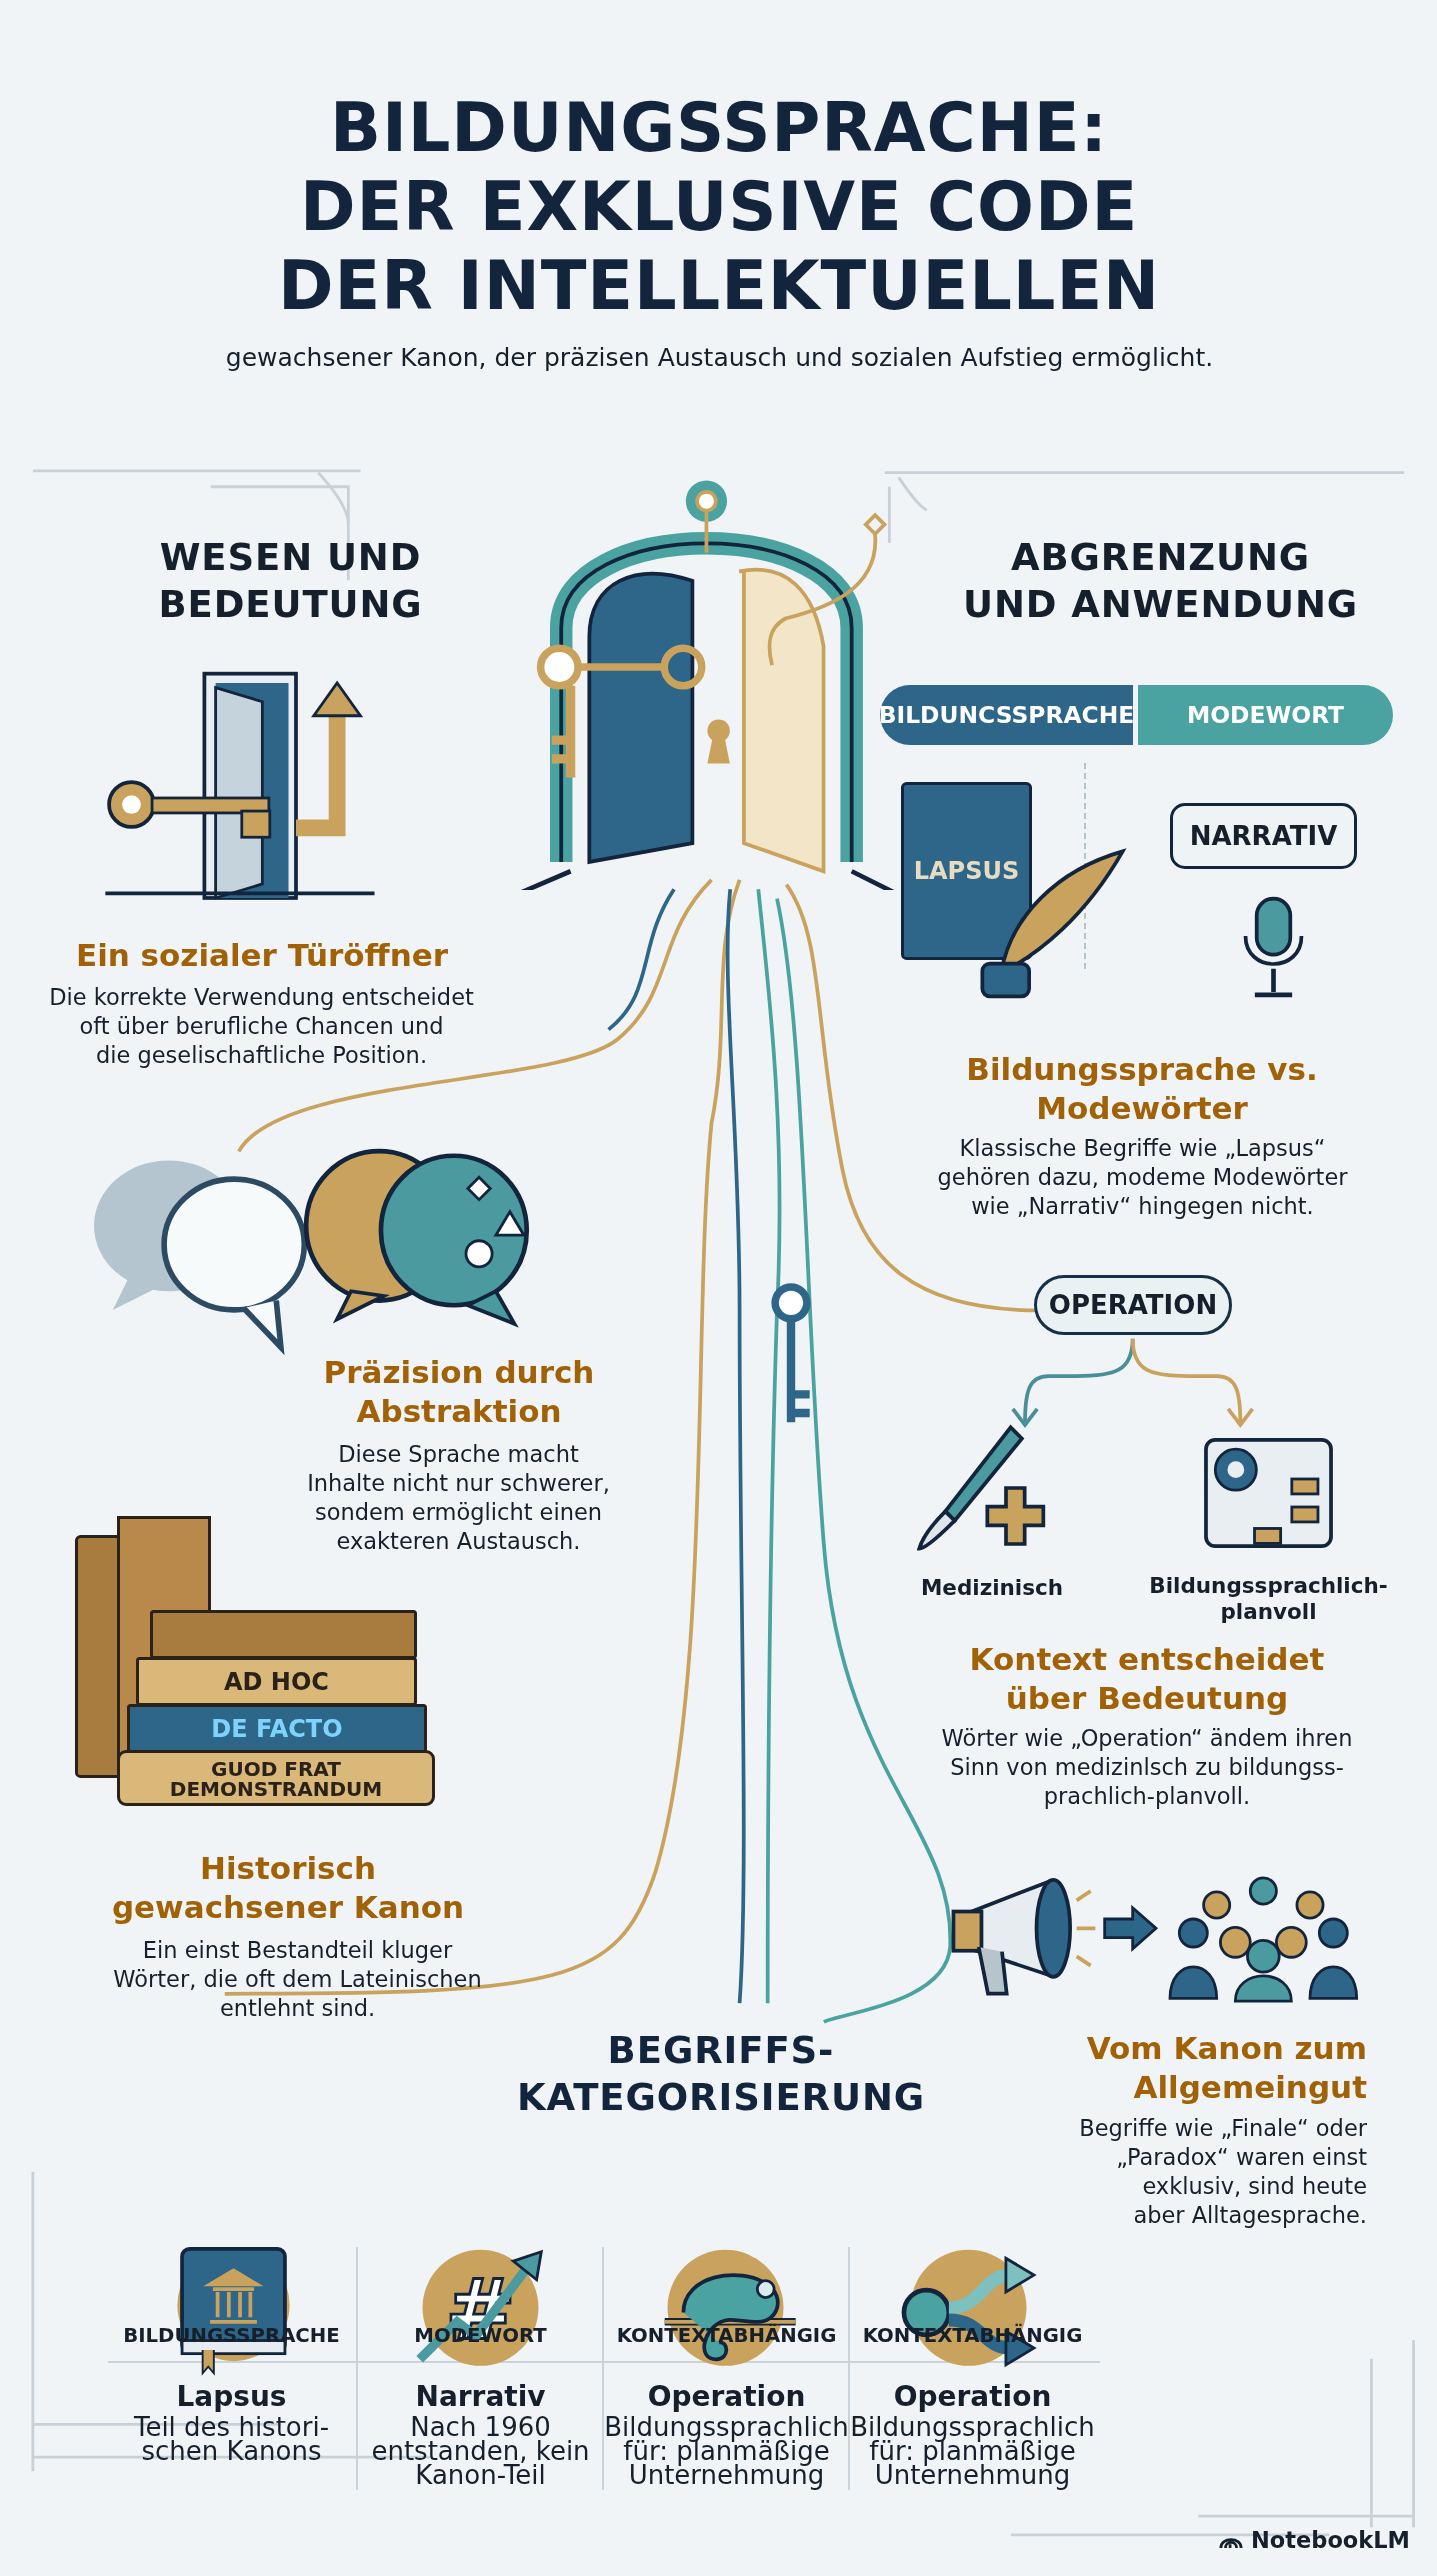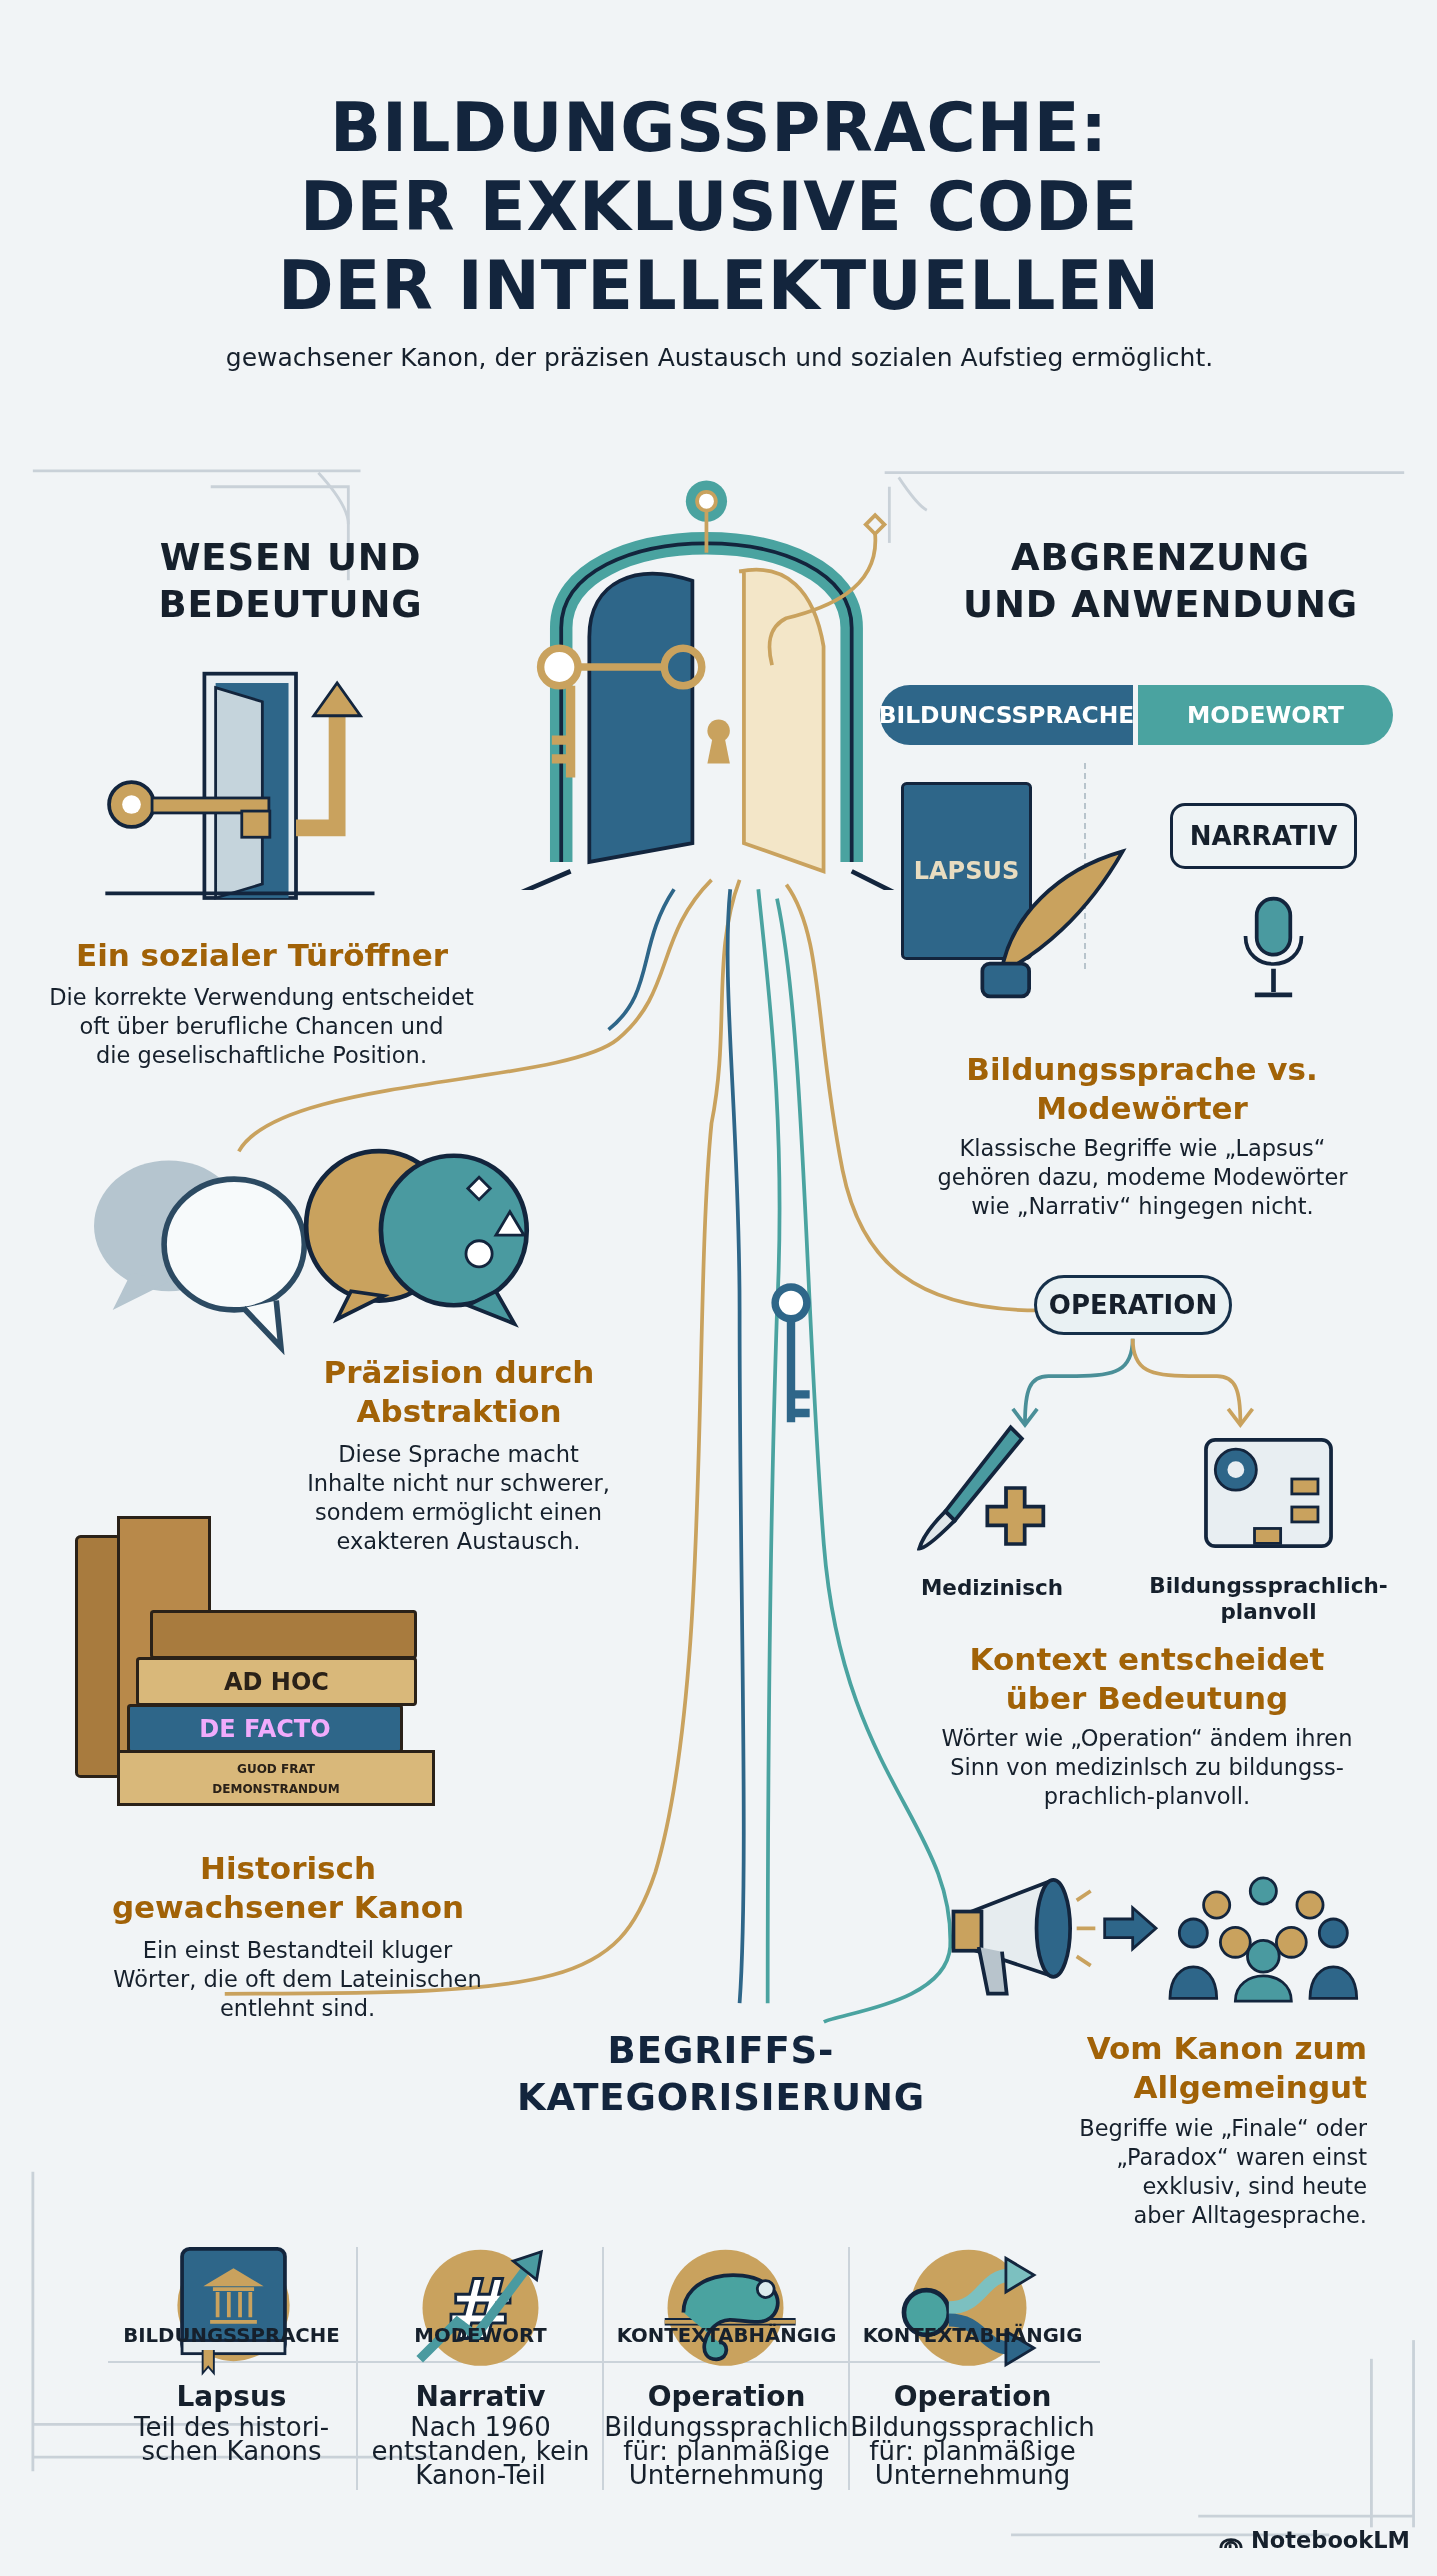--- a/index.html
+++ b/index.html
@@ -131,22 +131,22 @@
   <div>Inhalte nicht nur schwerer,</div>
   <div>sondem ermöglicht einen</div>
   <div>exakteren Austausch.</div>
 </div>
 
 <div class="abs" style="left:61px;top:1507px;width:412px;height:300px">
   <div class="abs" style="left:14px;top:28px;width:47px;height:243px;background:#a87b3e;border:3.7px solid #2a2118;border-radius:5.6px"></div>
   <div class="abs" style="left:56px;top:9.4px;width:94px;height:262px;background:#b8894a;border:3.7px solid #2a2118"></div>
   <div class="abs" style="left:89px;top:103px;width:267px;height:49px;background:#a87b3e;border:3.7px solid #2a2118;border-radius:3.7px"></div>
   <div class="abs" style="left:75px;top:150px;width:281px;height:49px;background:#d9b87a;border:3.7px solid #2a2118;border-radius:3.7px;display:flex;align-items:center;justify-content:center;font-weight:700;font-size:24px;color:#2a2118">AD HOC</div>
-  <div class="abs" style="left:66px;top:197px;width:276px;height:49px;background:#2e6689;border:3.7px solid #2a2118;border-radius:3.7px;display:flex;align-items:center;justify-content:center;font-weight:700;font-size:24px;color:#f0abfc">DE FACTO</div>
-  <div class="abs" style="left:56px;top:243px;width:318px;height:56px;background:#d9b87a;border:3.7px solid #2a2118;border-radius:0;text-align:center;font-weight:700;font-size:12px;line-height:20.6px;color:#2a2118;padding-top:5.6px">
+  <div class="abs" style="left:66px;top:197px;width:300px;height:49px;background:#2e6689;border:3.7px solid #2a2118;border-radius:3.7px;display:flex;align-items:center;justify-content:center;font-weight:700;font-size:24px;color:#7dd3fc">DE FACTO</div>
+  <div class="abs" style="left:56px;top:243px;width:318px;height:56px;background:#d9b87a;border:3.7px solid #2a2118;border-radius:9px;text-align:center;font-weight:700;font-size:20px;line-height:20.6px;color:#2a2118;padding-top:5.6px">
     <div>GUOD FRAT</div>
     <div>DEMONSTRANDUM</div>
   </div>
 </div>
 
 <div class="abs card-title left" style="left:82px;top:1849px;width:412px">
   <div>Historisch</div>
   <div>gewachsener Kanon</div>
 </div>
 <div class="abs card-text left" style="left:82px;top:1936px;width:431px">

